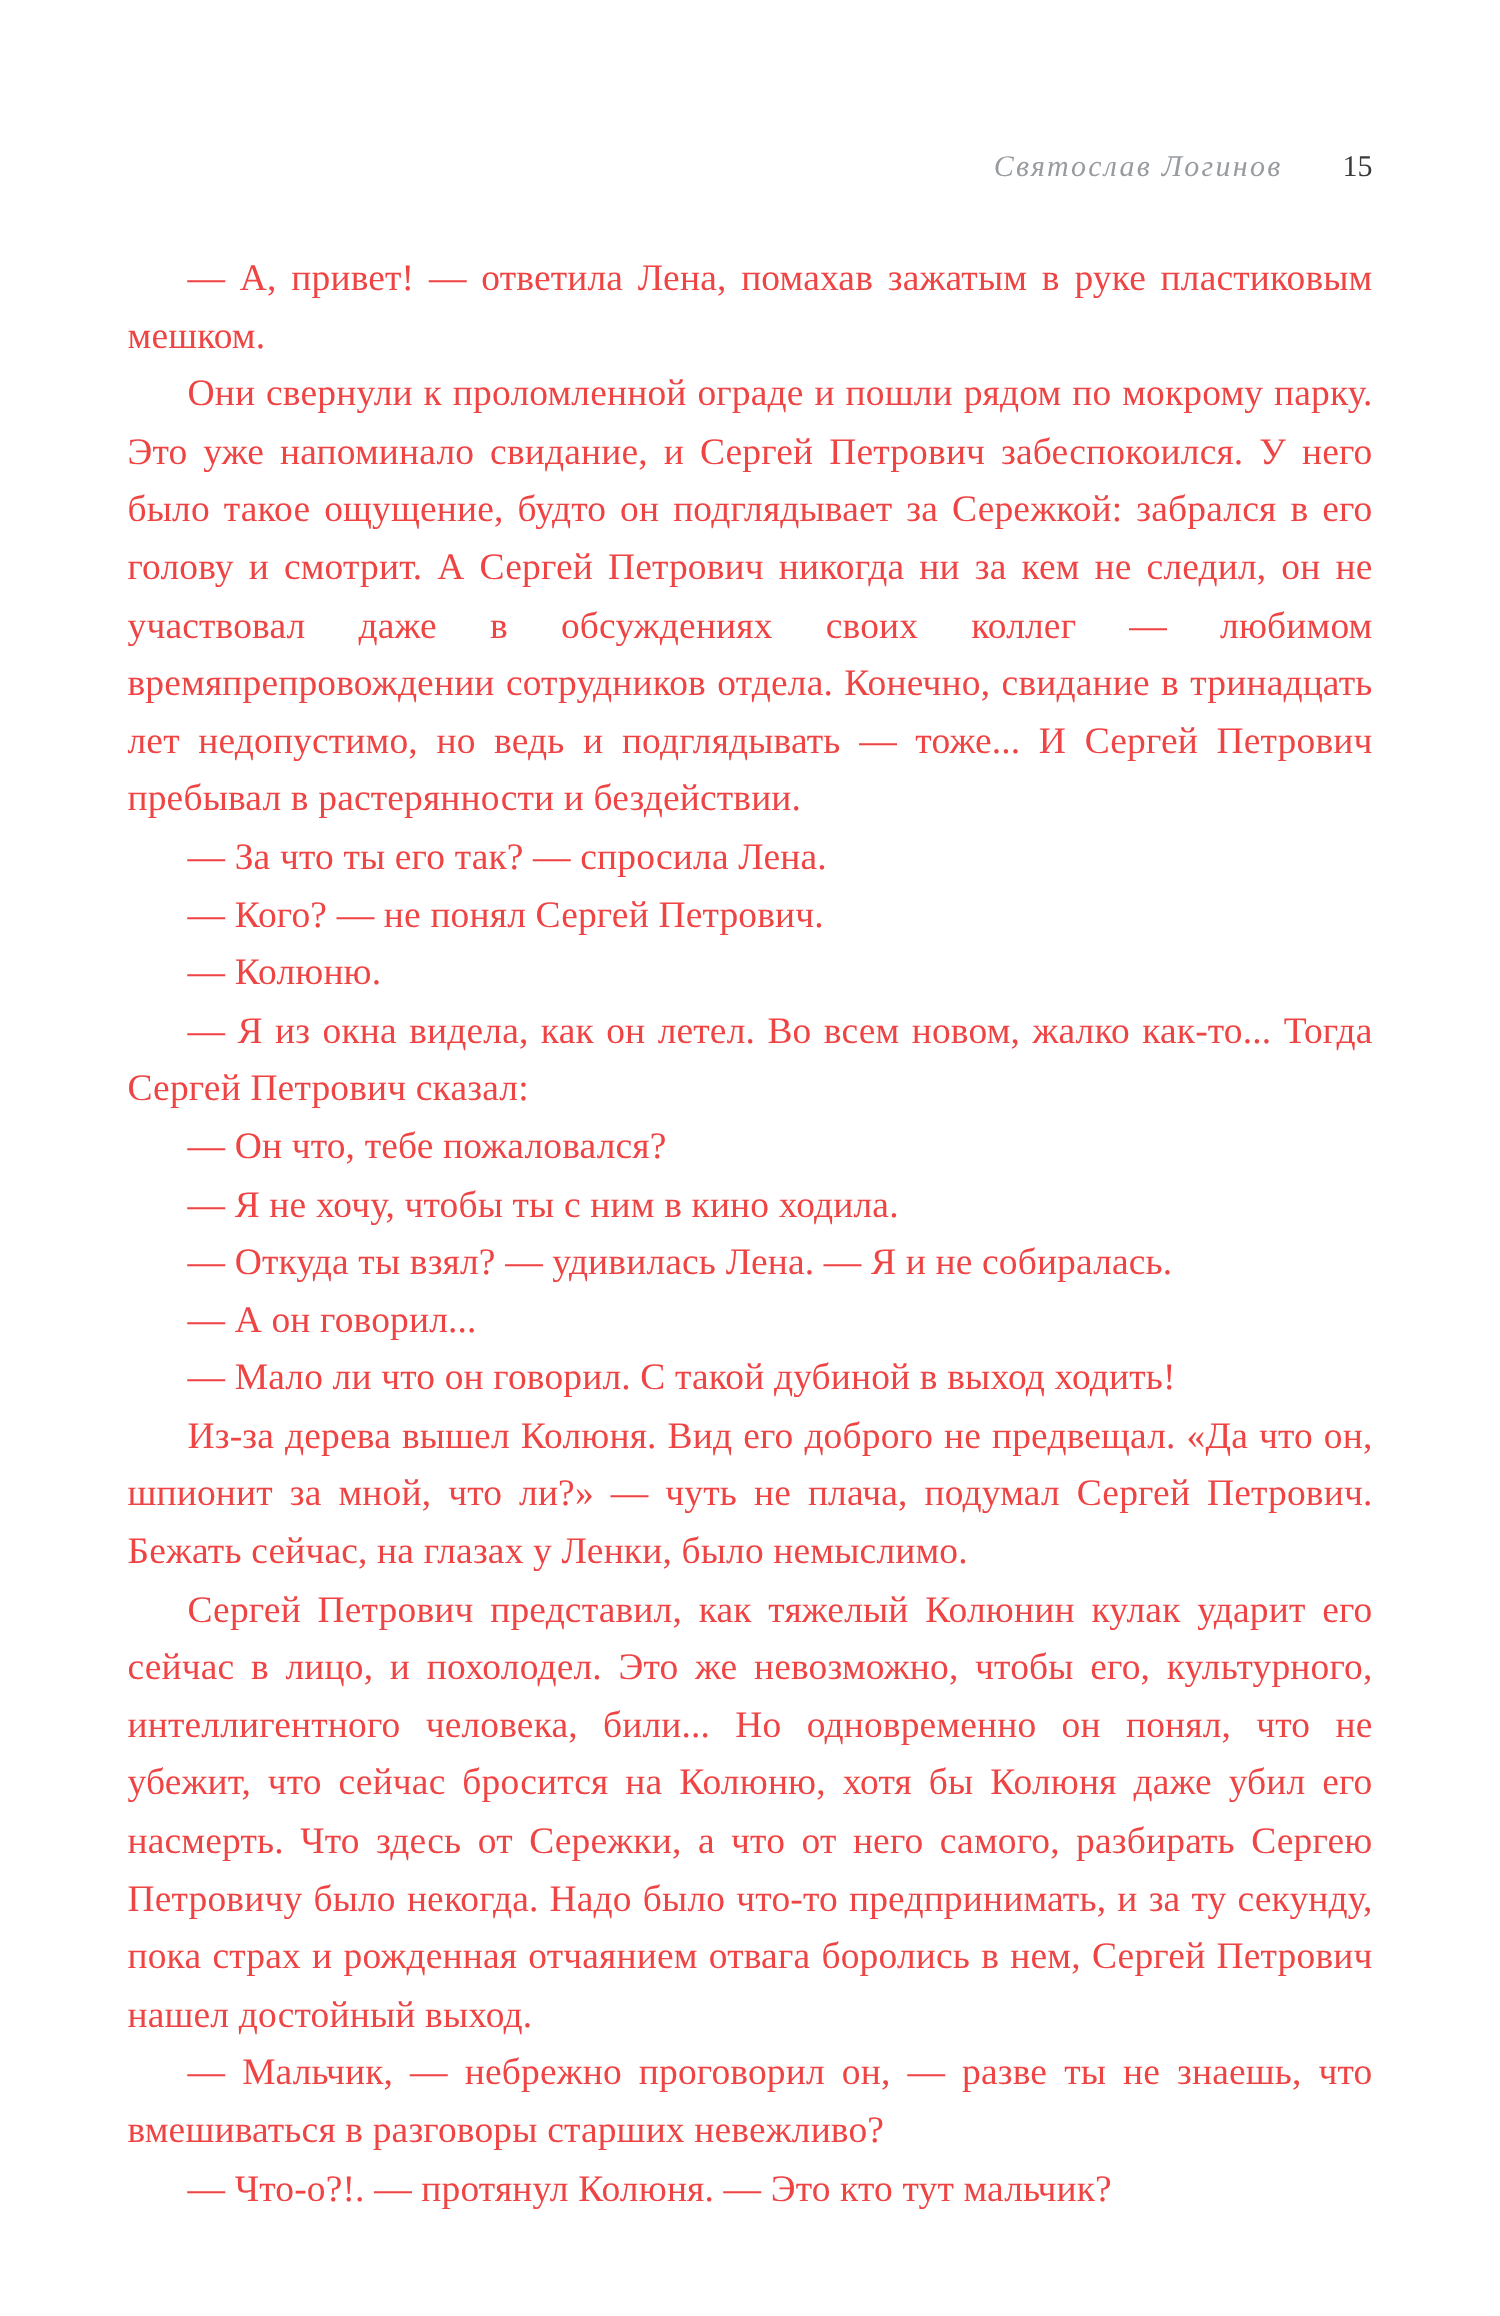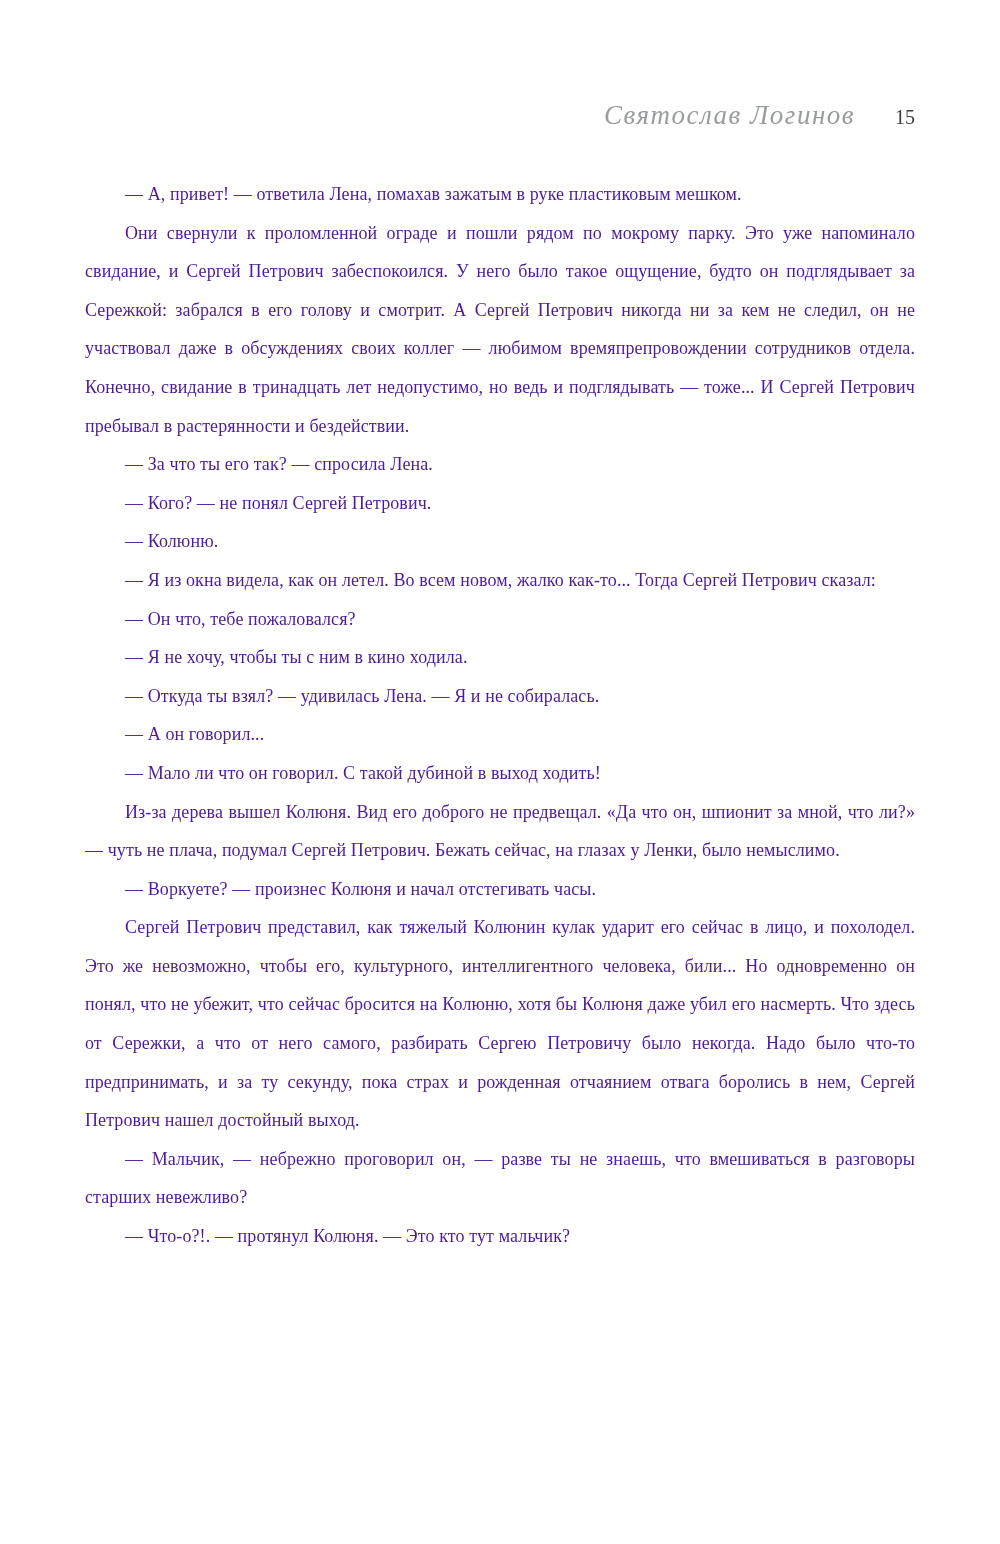--- a/index.html
+++ b/index.html
@@ -21,40 +21,40 @@
     display: flex;
     justify-content: flex-end;
     align-items: baseline;
     gap: 18px;
     margin-bottom: 44px;
     white-space: nowrap;
   }
   .author {
     font-style: italic;
     color: #989ca0;
-    font-size: 27px;
+    font-size: 20px;
     letter-spacing: 1.5px;
   }
   .title {
     font-weight: bold;
     color: #3b3b3b;
     font-size: 20px;
     letter-spacing: 0.6px;
   }
   .pagenum {
     color: #3b3b3b;
     font-size: 20px;
     margin-left: 22px;
   }
   .content p {
     margin: 0;
     padding: 0;
-    font-size: 18px;
+    font-size: 25px;
     line-height: 38.6px;
-    color: #4c1d95;
+    color: #ef4444;
     text-align: justify;
     text-indent: 40px;
     letter-spacing: 0.1px;
   }
 </style>
 </head>
 <body>
 
 <div class="page">
 
@@ -69,19 +69,18 @@
     <p>— За что ты его так? — спросила Лена.</p>
     <p>— Кого? — не понял Сергей Петрович.</p>
     <p>— Колюню.</p>
     <p>— Я из окна видела, как он летел. Во всем новом, жалко как-то... Тогда Сергей Петрович сказал:</p>
     <p>— Он что, тебе пожаловался?</p>
     <p>— Я не хочу, чтобы ты с ним в кино ходила.</p>
     <p>— Откуда ты взял? — удивилась Лена. — Я и не собиралась.</p>
     <p>— А он говорил...</p>
     <p>— Мало ли что он говорил. С такой дубиной в выход ходить!</p>
     <p>Из-за дерева вышел Колюня. Вид его доброго не предвещал. «Да что он, шпионит за мной, что ли?» — чуть не плача, подумал Сергей Петрович. Бежать сейчас, на глазах у Ленки, было немыслимо.</p>
-    <p>— Воркуете? — произнес Колюня и начал отстегивать часы.</p>
     <p>Сергей Петрович представил, как тяжелый Колюнин кулак ударит его сейчас в лицо, и похолодел. Это же невозможно, чтобы его, культурного, интеллигентного человека, били... Но одновременно он понял, что не убежит, что сейчас бросится на Колюню, хотя бы Колюня даже убил его насмерть. Что здесь от Сережки, а что от него самого, разбирать Сергею Петровичу было некогда. Надо было что-то предпринимать, и за ту секунду, пока страх и рожденная отчаянием отвага боролись в нем, Сергей Петрович нашел достойный выход.</p>
     <p>— Мальчик, — небрежно проговорил он, — разве ты не знаешь, что вмешиваться в разговоры старших невежливо?</p>
     <p>— Что-о?!. — протянул Колюня. — Это кто тут мальчик?</p>
   </div>
 
 </div>
 
 </body></html>

